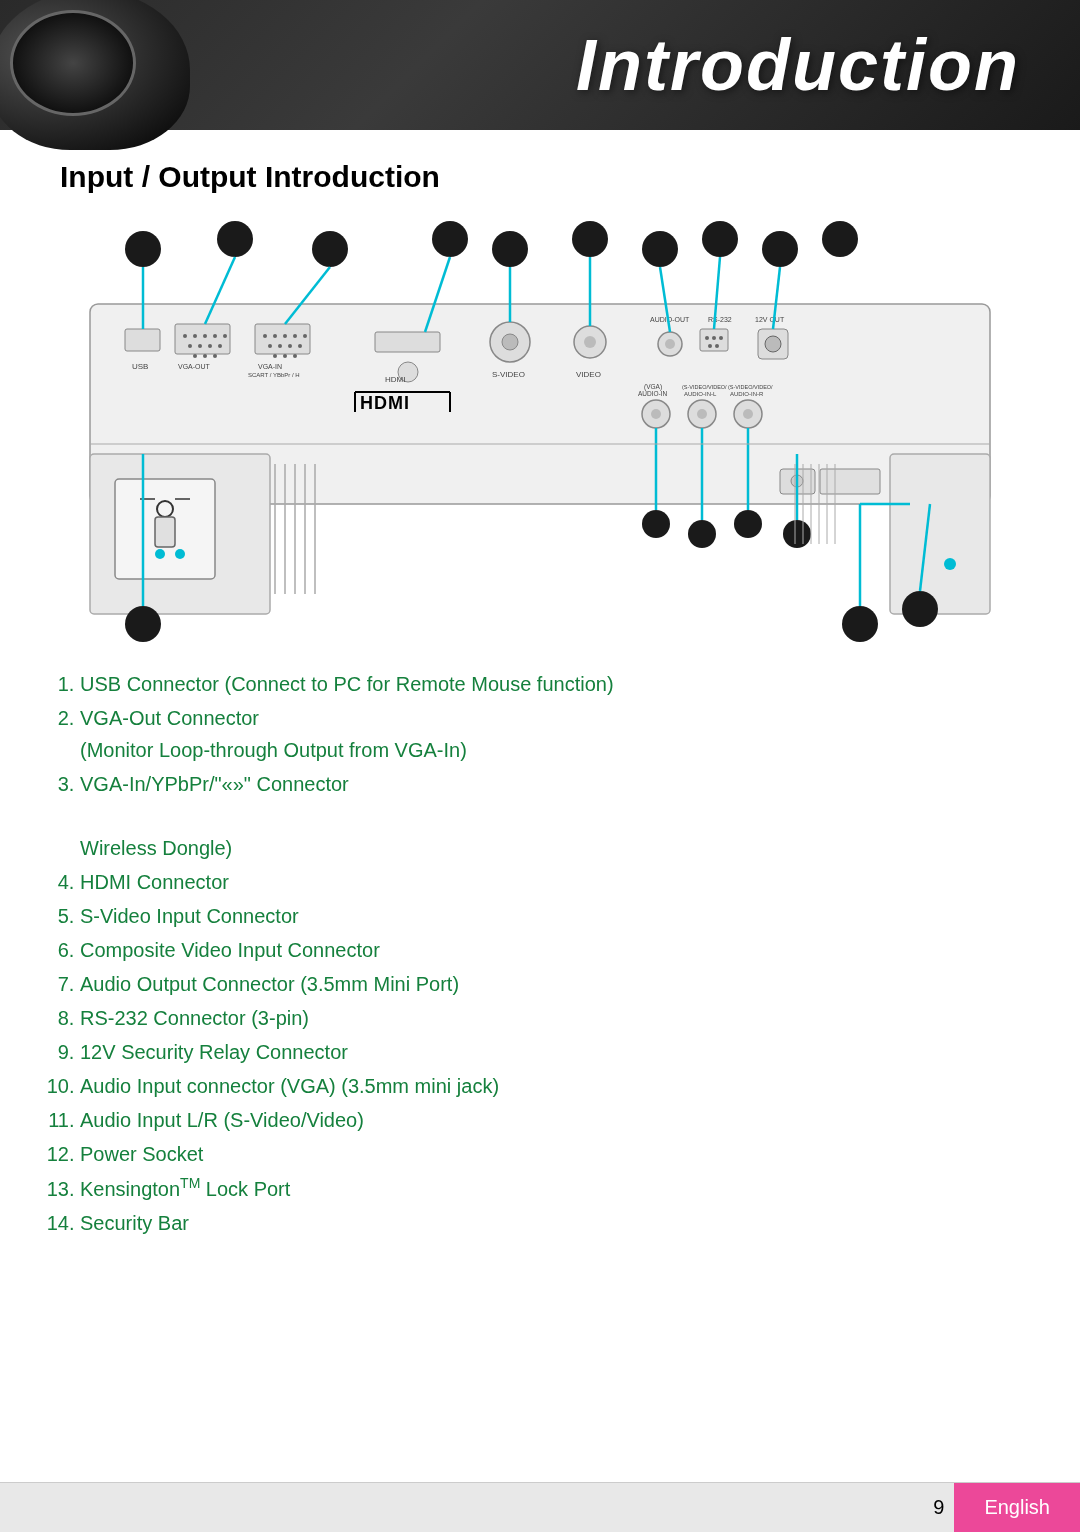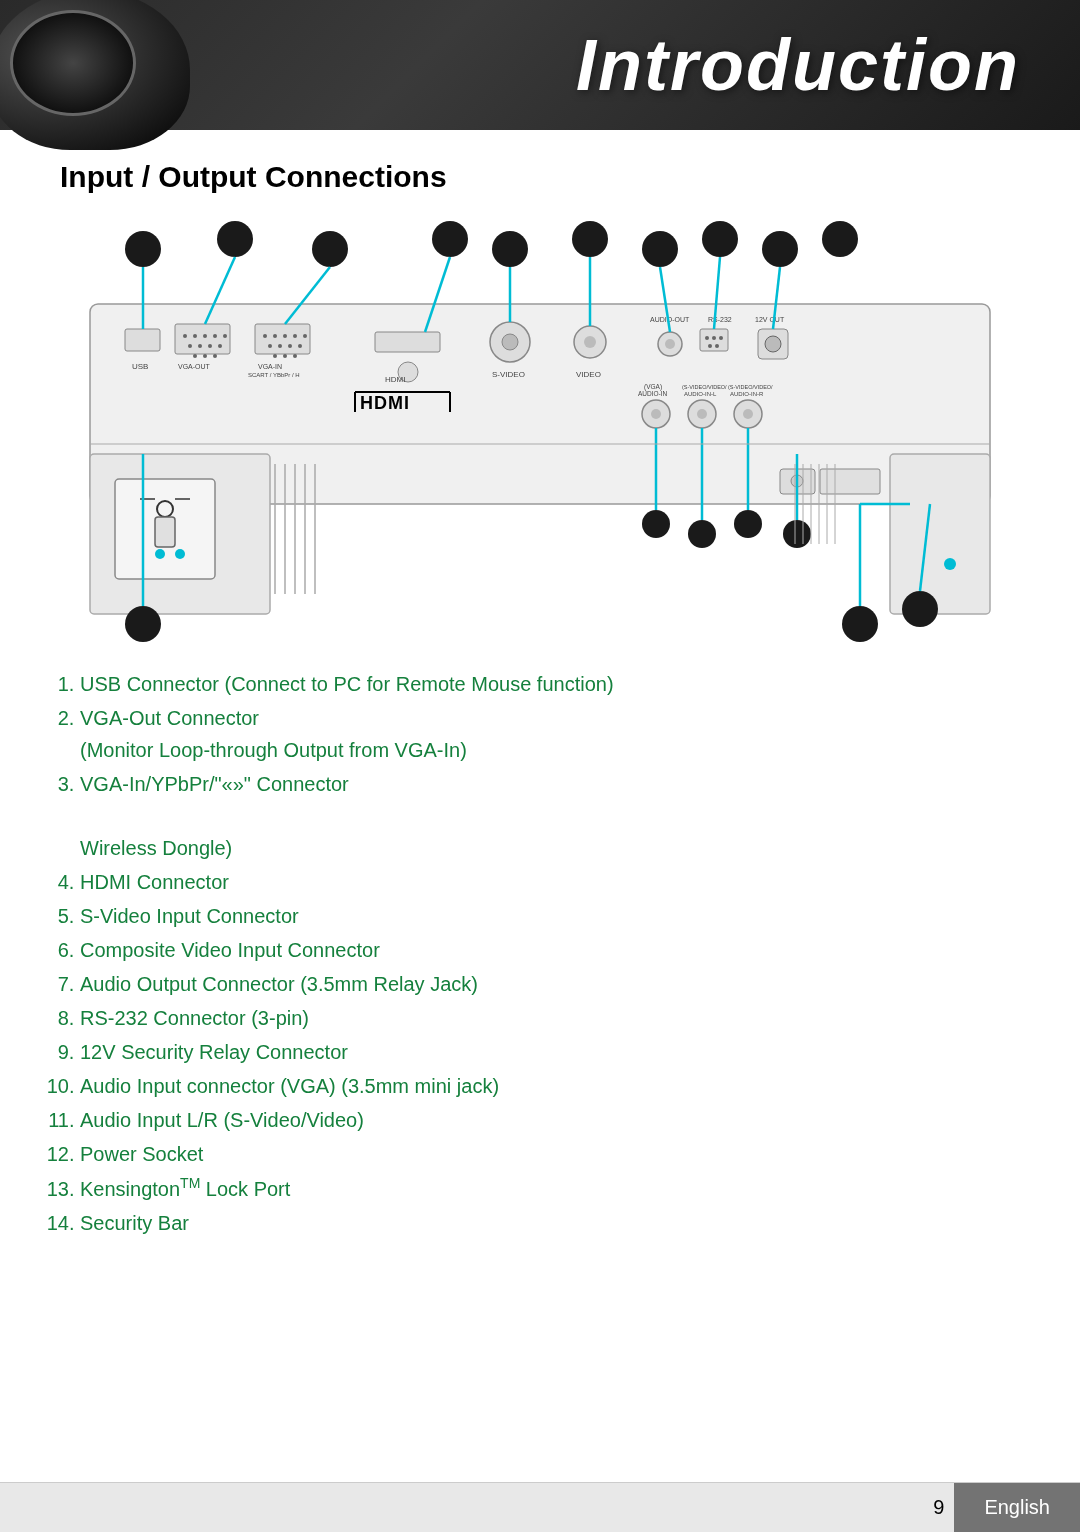--- a/index.html
+++ b/index.html
@@ -115,21 +115,21 @@
       border-top: 1px solid #ccc;
     }
 
     .footer-page {
       font-size: 20px;
       color: #000;
       margin-right: 0;
     }
 
     .footer-lang {
-      background: #737373;
+      background: #ec4899;
       color: #ffffff;
       font-size: 20px;
       padding: 8px 30px;
       margin-left: 10px;
       height: 50px;
       display: flex;
       align-items: center;
     }
 
     .footer-right {
@@ -142,21 +142,21 @@
 </head>
 <body>
 
 <div class="header">
   <div class="header-lens"></div>
   <span class="header-title">Introduction</span>
 </div>
 
 <div class="main-content">
 
-  <div class="section-title">Input / Output Connections</div>
+  <div class="section-title">Input / Output Introduction</div>
 
   <div class="diagram-container">
     <svg class="diagram-svg" viewBox="0 0 960 430">
 
       <rect x="30" y="90" width="900" height="200" rx="8" ry="8" fill="#f0f0f0" stroke="#999" stroke-width="1.5"></rect>
 
       <rect x="30" y="240" width="180" height="160" rx="4" fill="#e8e8e8" stroke="#aaa" stroke-width="1.5"></rect>
 
       <rect x="55" y="265" width="100" height="100" rx="4" fill="#f5f5f5" stroke="#888" stroke-width="1.5"></rect>
 
@@ -341,21 +341,21 @@
     <li>VGA-Out Connector
       <br><span style="padding-left:0px;">(Monitor Loop-through Output from VGA-In)</span>
     </li>
     <li>VGA-In/YPbPr/"«»" Connector
       <br>
       <br><span>Wireless Dongle)</span>
     </li>
     <li>HDMI Connector</li>
     <li>S-Video Input Connector</li>
     <li>Composite Video Input Connector</li>
-    <li>Audio Output Connector (3.5mm Relay Jack)</li>
+    <li>Audio Output Connector (3.5mm Mini Port)</li>
     <li>RS-232 Connector (3-pin)</li>
     <li>12V Security Relay Connector</li>
     <li>Audio Input connector (VGA) (3.5mm mini jack)</li>
     <li>Audio Input L/R (S-Video/Video)</li>
     <li>Power Socket</li>
     <li>Kensington<span class="tm">TM</span> Lock Port</li>
     <li>Security Bar</li>
   </ol>
 
 </div>

